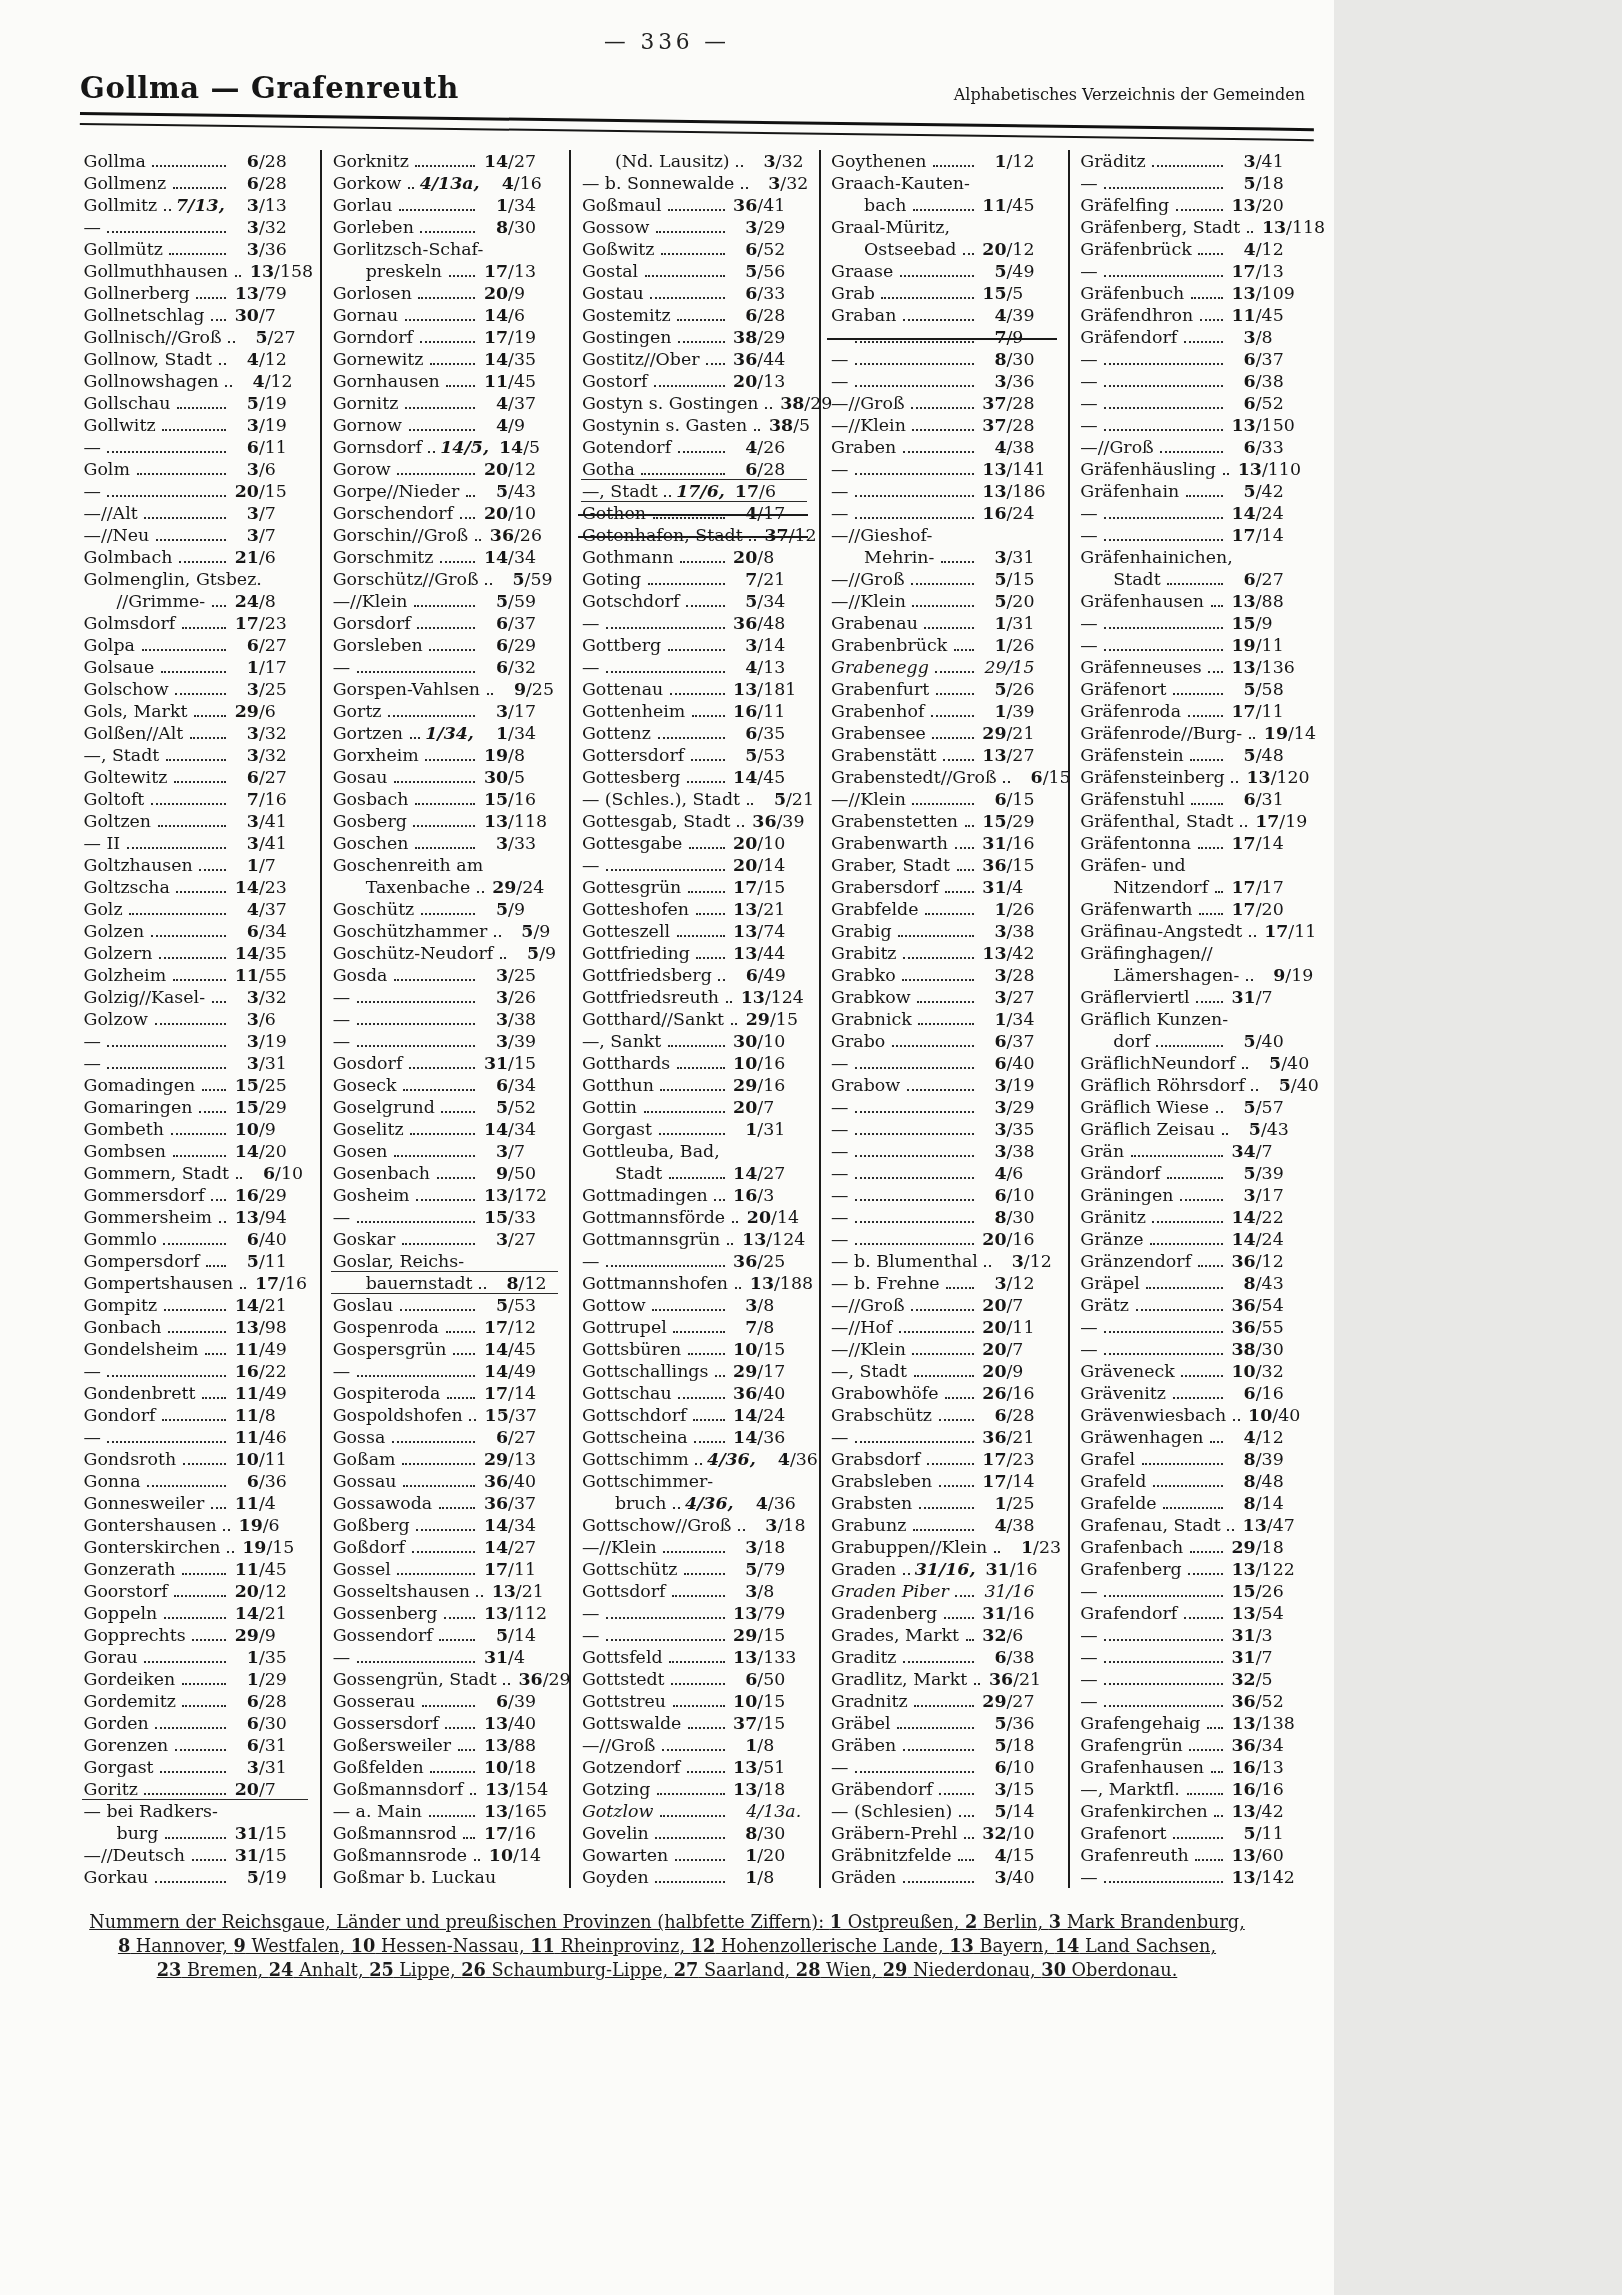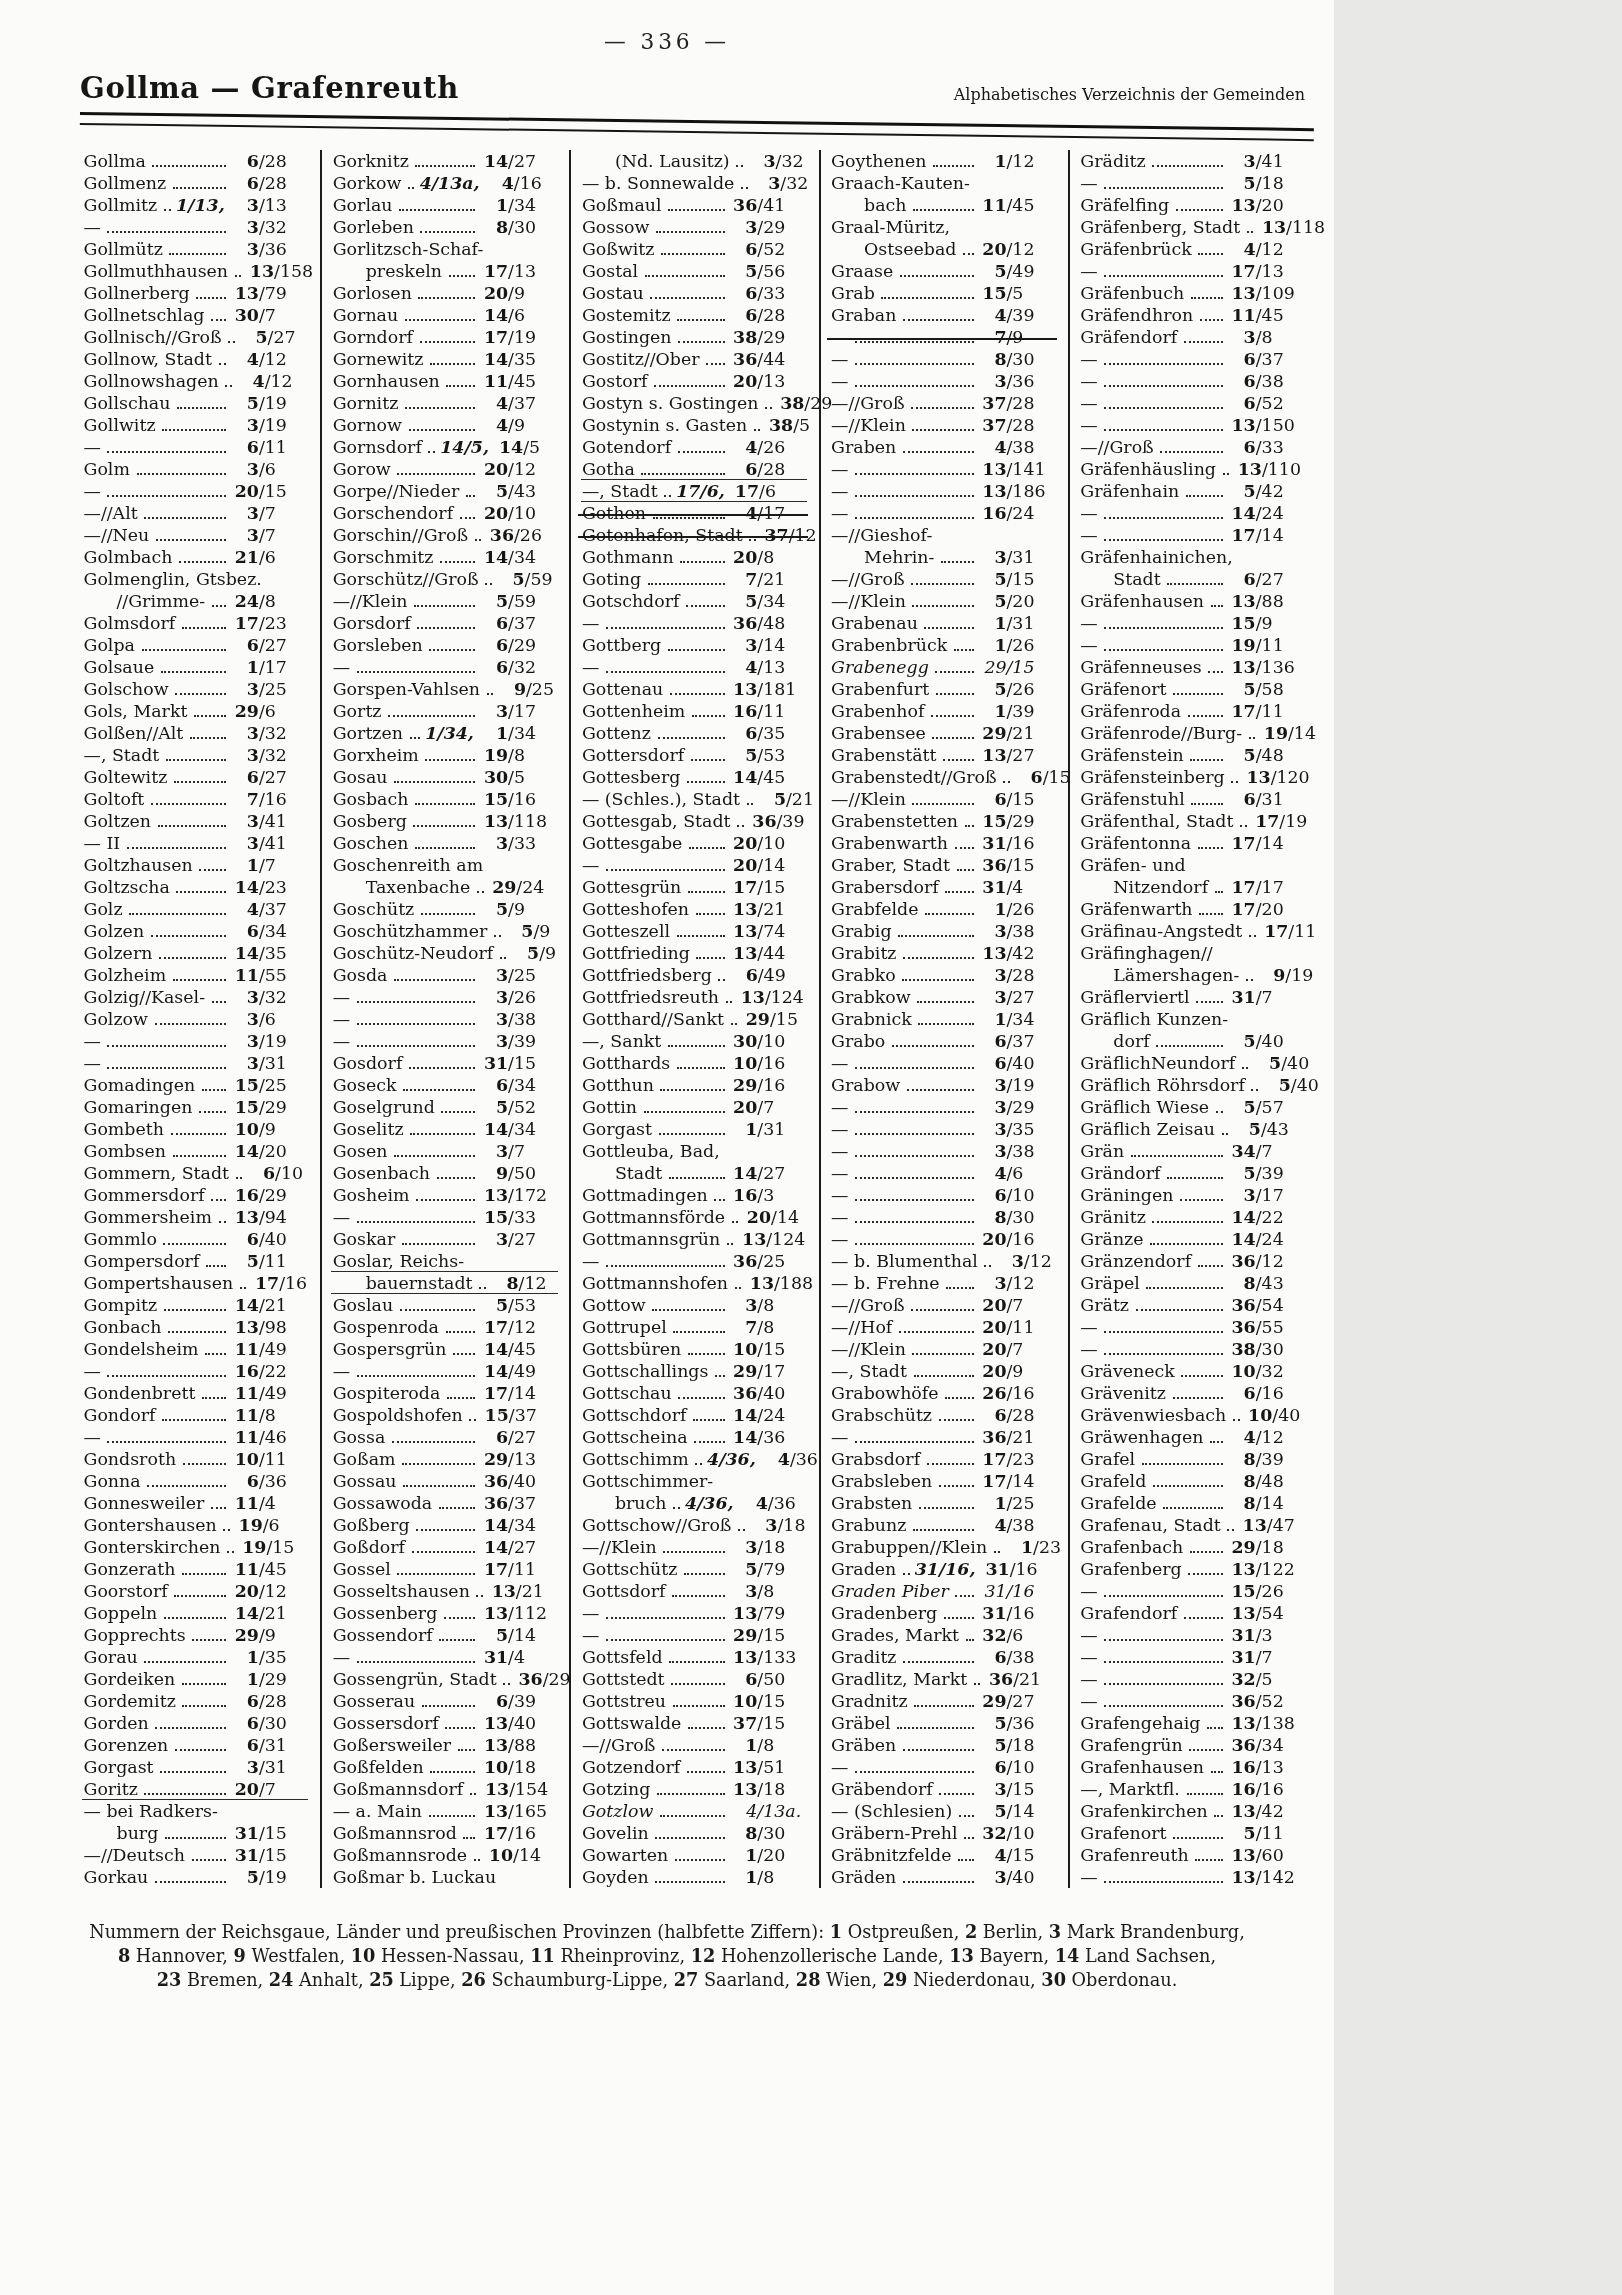--- a/index.html
+++ b/index.html
@@ -26,22 +26,22 @@
   .dots{ flex:1 1 auto; min-width:6.6px; align-self:flex-end;
     border-bottom:2px dotted #2c2c2c; margin:0 5.2px 5.9px 6.6px;}
   .m{ font-style:italic; margin-right:6.6px;font-weight:bold;}
   .v{ display:inline-block; width:81px; white-space:nowrap;}
   .v b{ display:inline-block; min-width:27.6px; text-align:right; font-weight:bold;}
   .ital .n,.ital .v,.ital .v b{ font-style:italic; font-weight:normal;}
   .struck::after{ content:""; position:absolute; left:-3.9px; right:2.6px; top:52%;
     border-top:2px solid #1a1a1a;}
   .uline::after{ content:""; position:absolute; left:-1.3px; right:3.9px; bottom:0.7px;
     border-top:1.6px solid #2a2a2a;}
-  .footer{ margin:32px auto 0 auto; width:1299px; font-size:17.7px; line-height:24px;
-    text-align:center; color:#1b1b1b;}
+  .footer{ margin:22px auto 0 auto; width:1299px; font-size:17.7px; line-height:24px;
+    text-align:center; color:#1b1b1b;text-decoration:underline;}
   .footer b{ font-weight:bold;}
 </style>
 </head>
 <body>
 
 <div class="sheet">
   <div class="pageno">— 336 —</div>
   <div class="headrow">
     <div class="title">Gollma — Grafenreuth</div>
     <div class="subtitle">Alphabetisches Verzeichnis der Gemeinden</div>
@@ -55,21 +55,21 @@
           <span class="v"><b>6</b>/28</span>
         </div>
         <div class="row">
           <span class="n">Gollmenz</span>
           <span class="dots"></span>
           <span class="v"><b>6</b>/28</span>
         </div>
         <div class="row">
           <span class="n">Gollmitz</span>
           <span class="dots"></span>
-          <span class="m">1/13,</span>
+          <span class="m">7/13,</span>
           <span class="v"><b>3</b>/13</span>
         </div>
         <div class="row">
           <span class="n">—</span>
           <span class="dots"></span>
           <span class="v"><b>3</b>/32</span>
         </div>
         <div class="row">
           <span class="n">Gollmütz</span>
           <span class="dots"></span>

